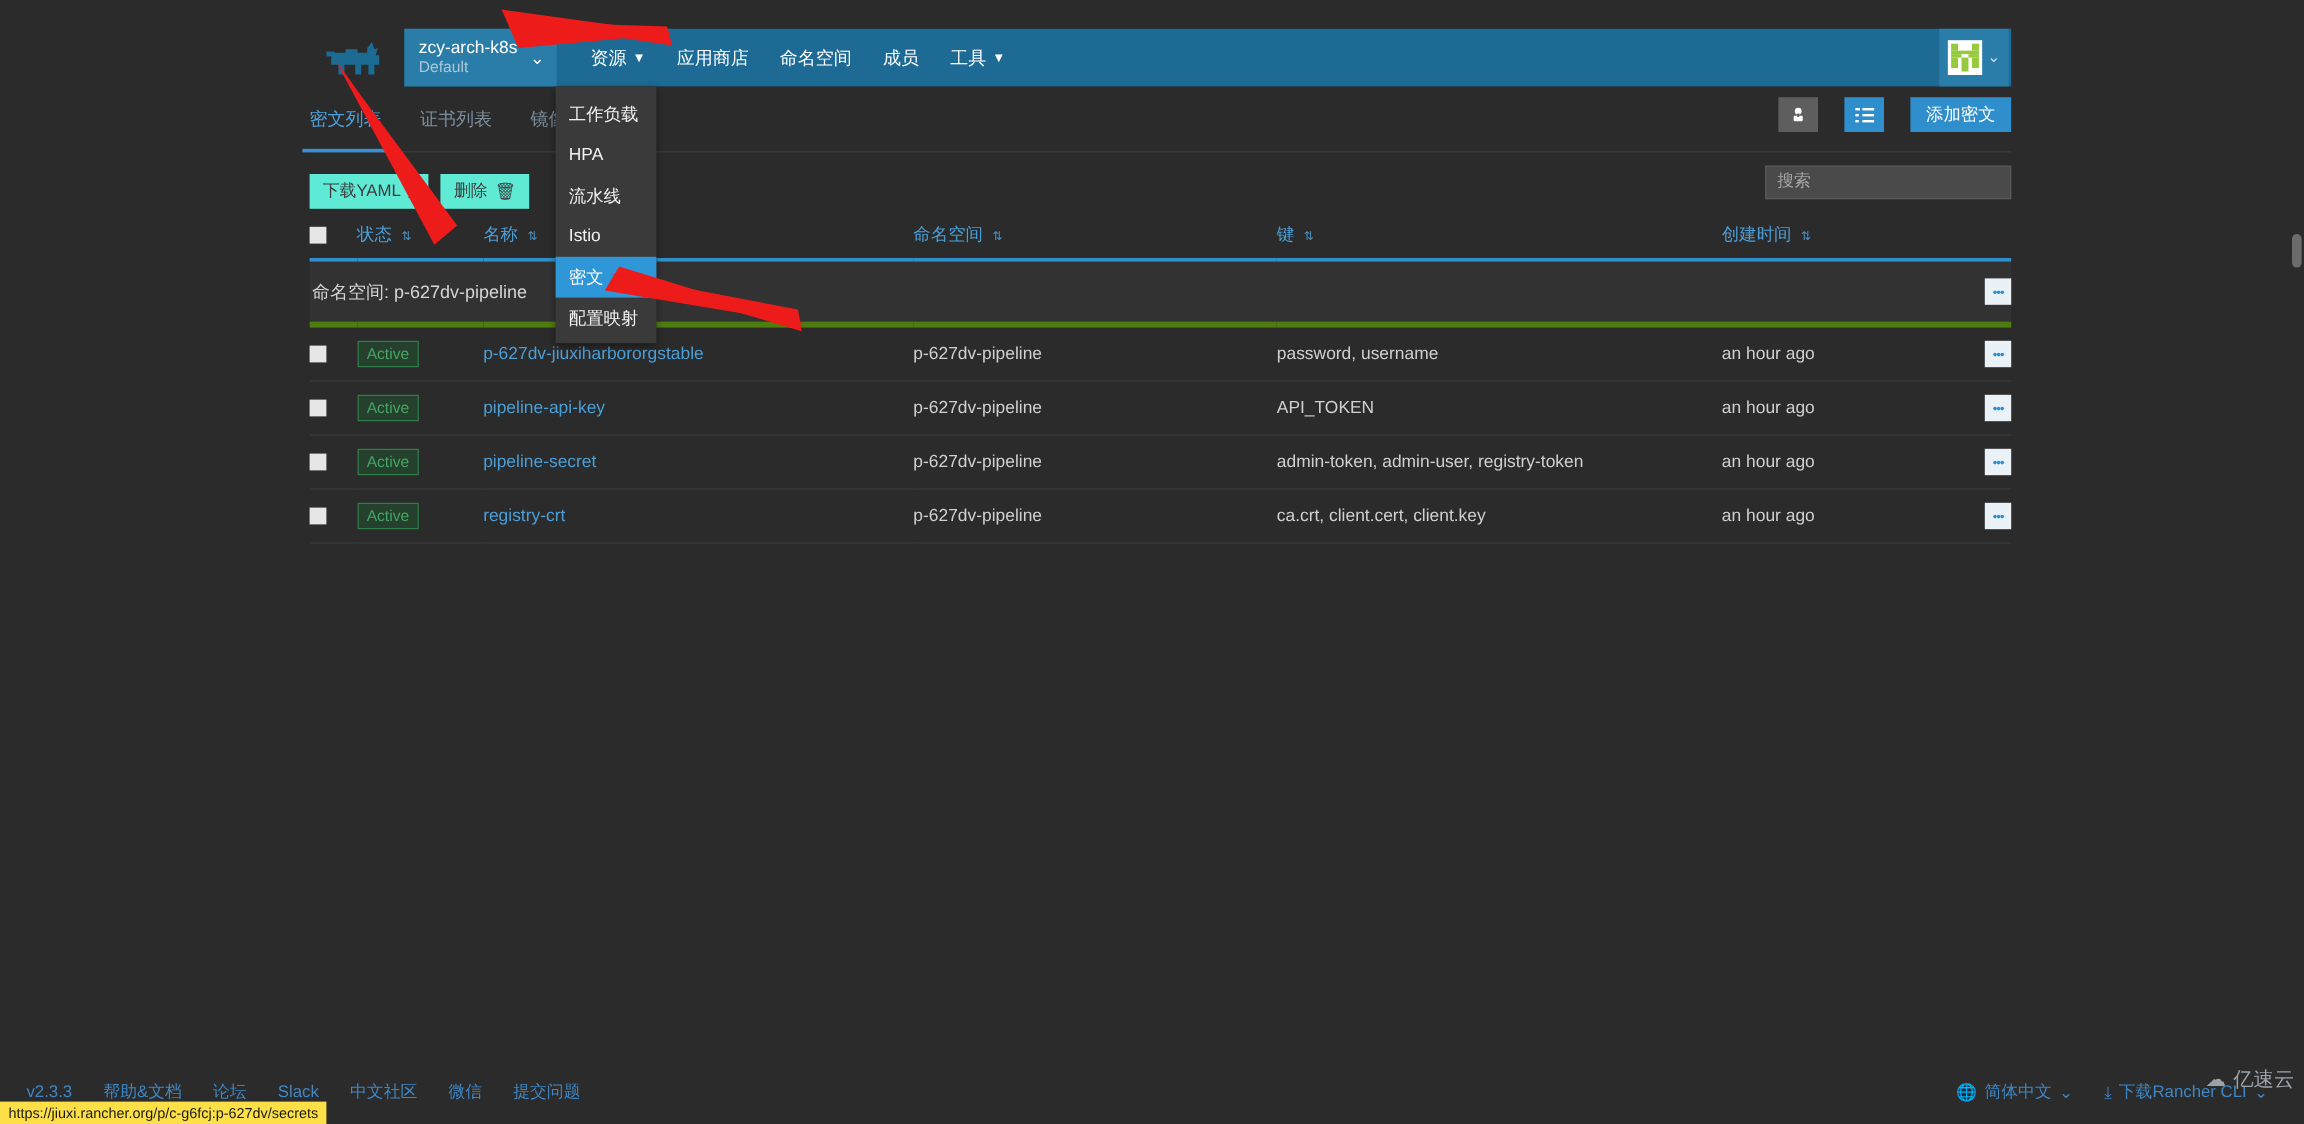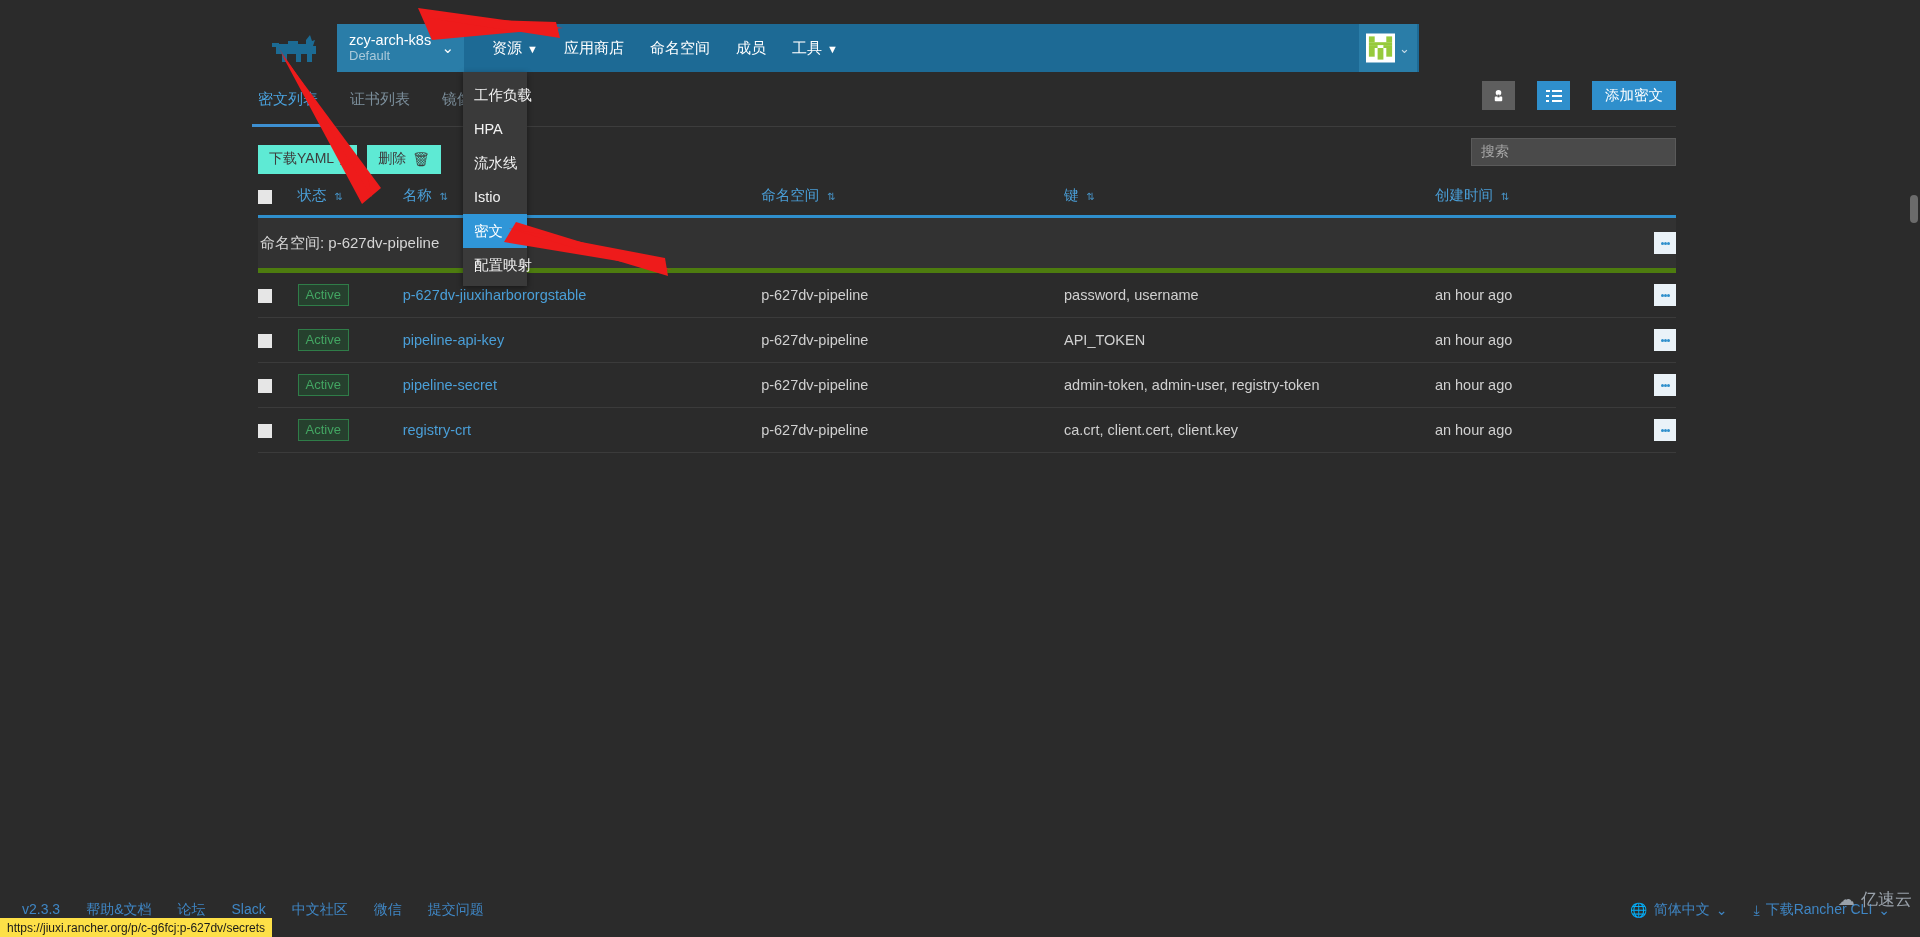--- a/index.html
+++ b/index.html
@@ -7,21 +7,21 @@
     width: 1920px; height: 937px;
     background: #2b2b2b;
     font-family: "Liberation Sans", "DejaVu Sans", sans-serif;
     overflow: hidden;
   }
   #root { position: relative; width: 1920px; height: 937px; background: #2b2b2b; }
 
   
   .header {
     position: absolute; left: 337px; top: 24px;
-    width: 1082px; height: 48px;
+    width: 1339px; height: 48px;
     background: #1d6a95;
     display: flex; align-items: stretch;
   }
   .logo-wrap {
     position: absolute; left: 258px; top: 24px;
     width: 79px; height: 48px;
     background: #2b2b2b;
     display: flex; align-items: center; justify-content: center;
   }
   .logo-svg { width: 56px; height: 34px; display: block; }
@@ -51,21 +51,21 @@
     width: 58px; height: 48px; background: #2a7da8;
     display: flex; align-items: center; justify-content: center; gap: 4px;
     flex: 0 0 58px; margin-right: 2px;
   }
   .avatar { width: 29px; height: 30px; display: block; }
   .avatar-chev { color: #c7dce8; font-size: 13px; }
 
   
   .dropdown {
     position: absolute; left: 463px; top: 72px;
-    width: 64px;
+    width: 84px;
     background: #3a3a3a;
     z-index: 40;
     box-shadow: 0 2px 6px rgba(0,0,0,.45);
     padding: 6px 0 4px 0;
   }
   .dd-item {
     height: 34px; display: flex; align-items: center;
     padding-left: 11px; color: #f2f2f2; font-size: 14.5px;
     cursor: pointer; white-space: nowrap;
   }

